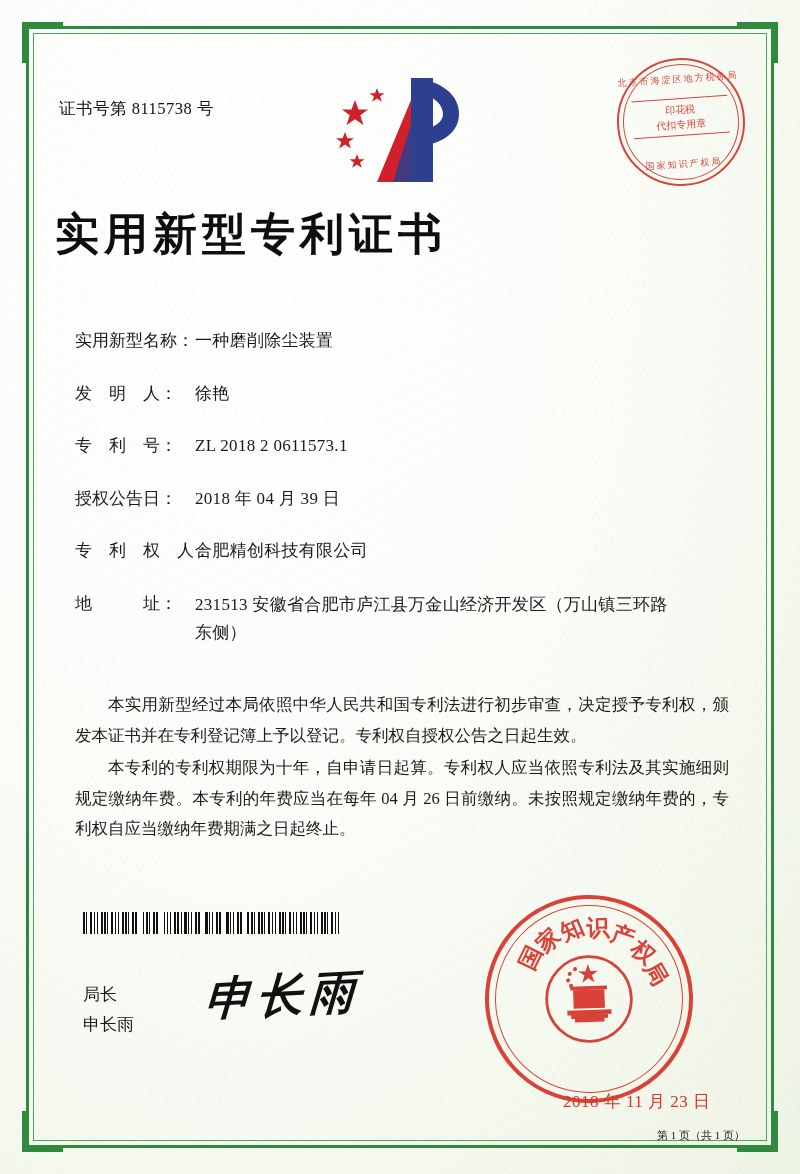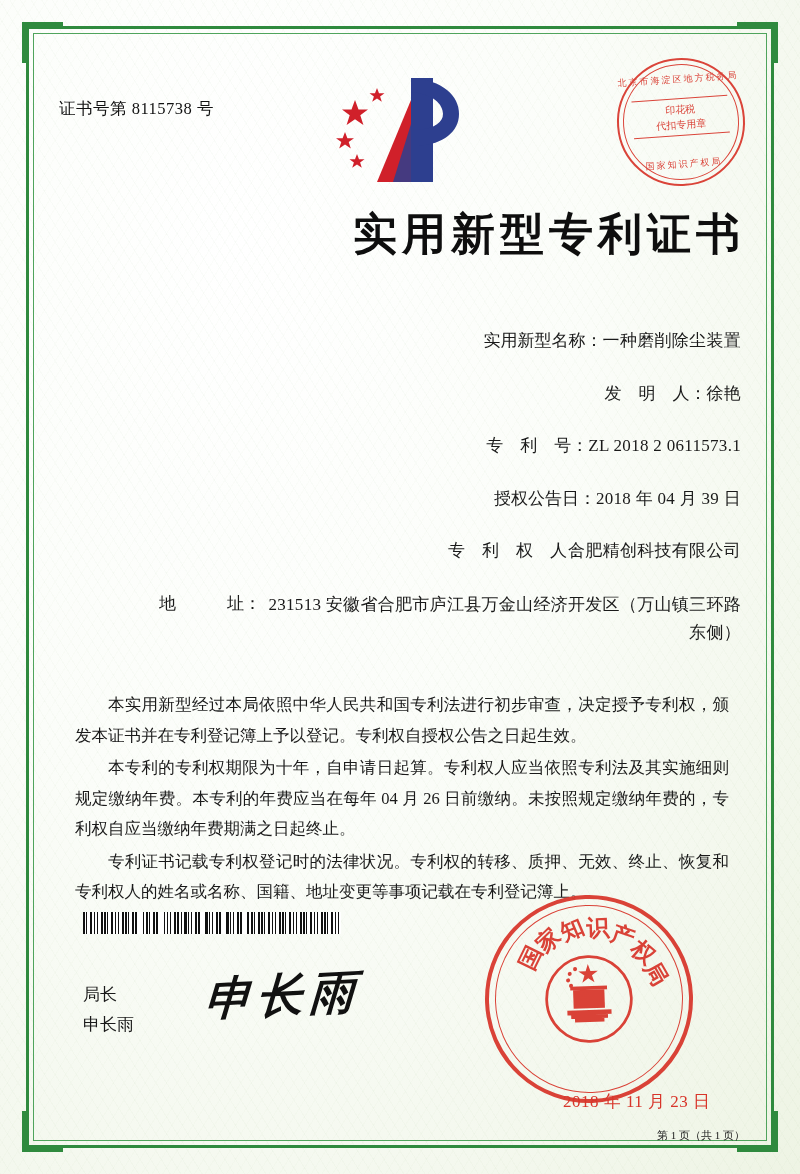--- a/index.html
+++ b/index.html
@@ -121,37 +121,36 @@
     border-top: 1px solid #d8352a;
     border-bottom: 1px solid #d8352a;
     padding: 3px 0;
   }
 
   
   .title {
     position: absolute;
     left: 0; right: 0;
     top: 155px;
-    text-align: right;
+    text-align: left;
     font-size: 44px;
     font-weight: bold;
     letter-spacing: 5px;
     color: #0e0e0e;
     font-family: "DejaVu Serif", "Liberation Serif", serif;
   }
 
   
   .fields {
     position: absolute;
     left: 20px;
     right: 4px;
     top: 278px;
     font-size: 17px;
     line-height: 1.5;
-    text-align: right;
   }
   .field-row {
     position: relative;
     margin-bottom: 27px;
     white-space: nowrap;
   }
   .field-label {
     display: inline-block;
     width: 120px;
     letter-spacing: 0px;
@@ -353,21 +352,20 @@
       <div class="field-row addr">
         <span class="field-label">地　　　址：</span><span class="field-value">231513 安徽省合肥市庐江县万金山经济开发区（万山镇三环路东侧）</span>
       </div>
 
 
     </div>
 
     <div class="paras">
       <p>本实用新型经过本局依照中华人民共和国专利法进行初步审查，决定授予专利权，颁发本证书并在专利登记簿上予以登记。专利权自授权公告之日起生效。</p>
       <p>本专利的专利权期限为十年，自申请日起算。专利权人应当依照专利法及其实施细则规定缴纳年费。本专利的年费应当在每年 04 月 26 日前缴纳。未按照规定缴纳年费的，专利权自应当缴纳年费期满之日起终止。</p>
-      <p>专利证书记载专利权登记时的法律状况。专利权的转移、质押、无效、终止、恢复和专利权人的姓名或名称、国籍、地址变更等事项记载在专利登记簿上。</p>
     </div>
 
     <div class="barcode"></div>
 
     <div class="signature-block">
       <div>局长</div>
       <div>申长雨</div>
     </div>
 
     <div class="handwriting">申长雨</div>

